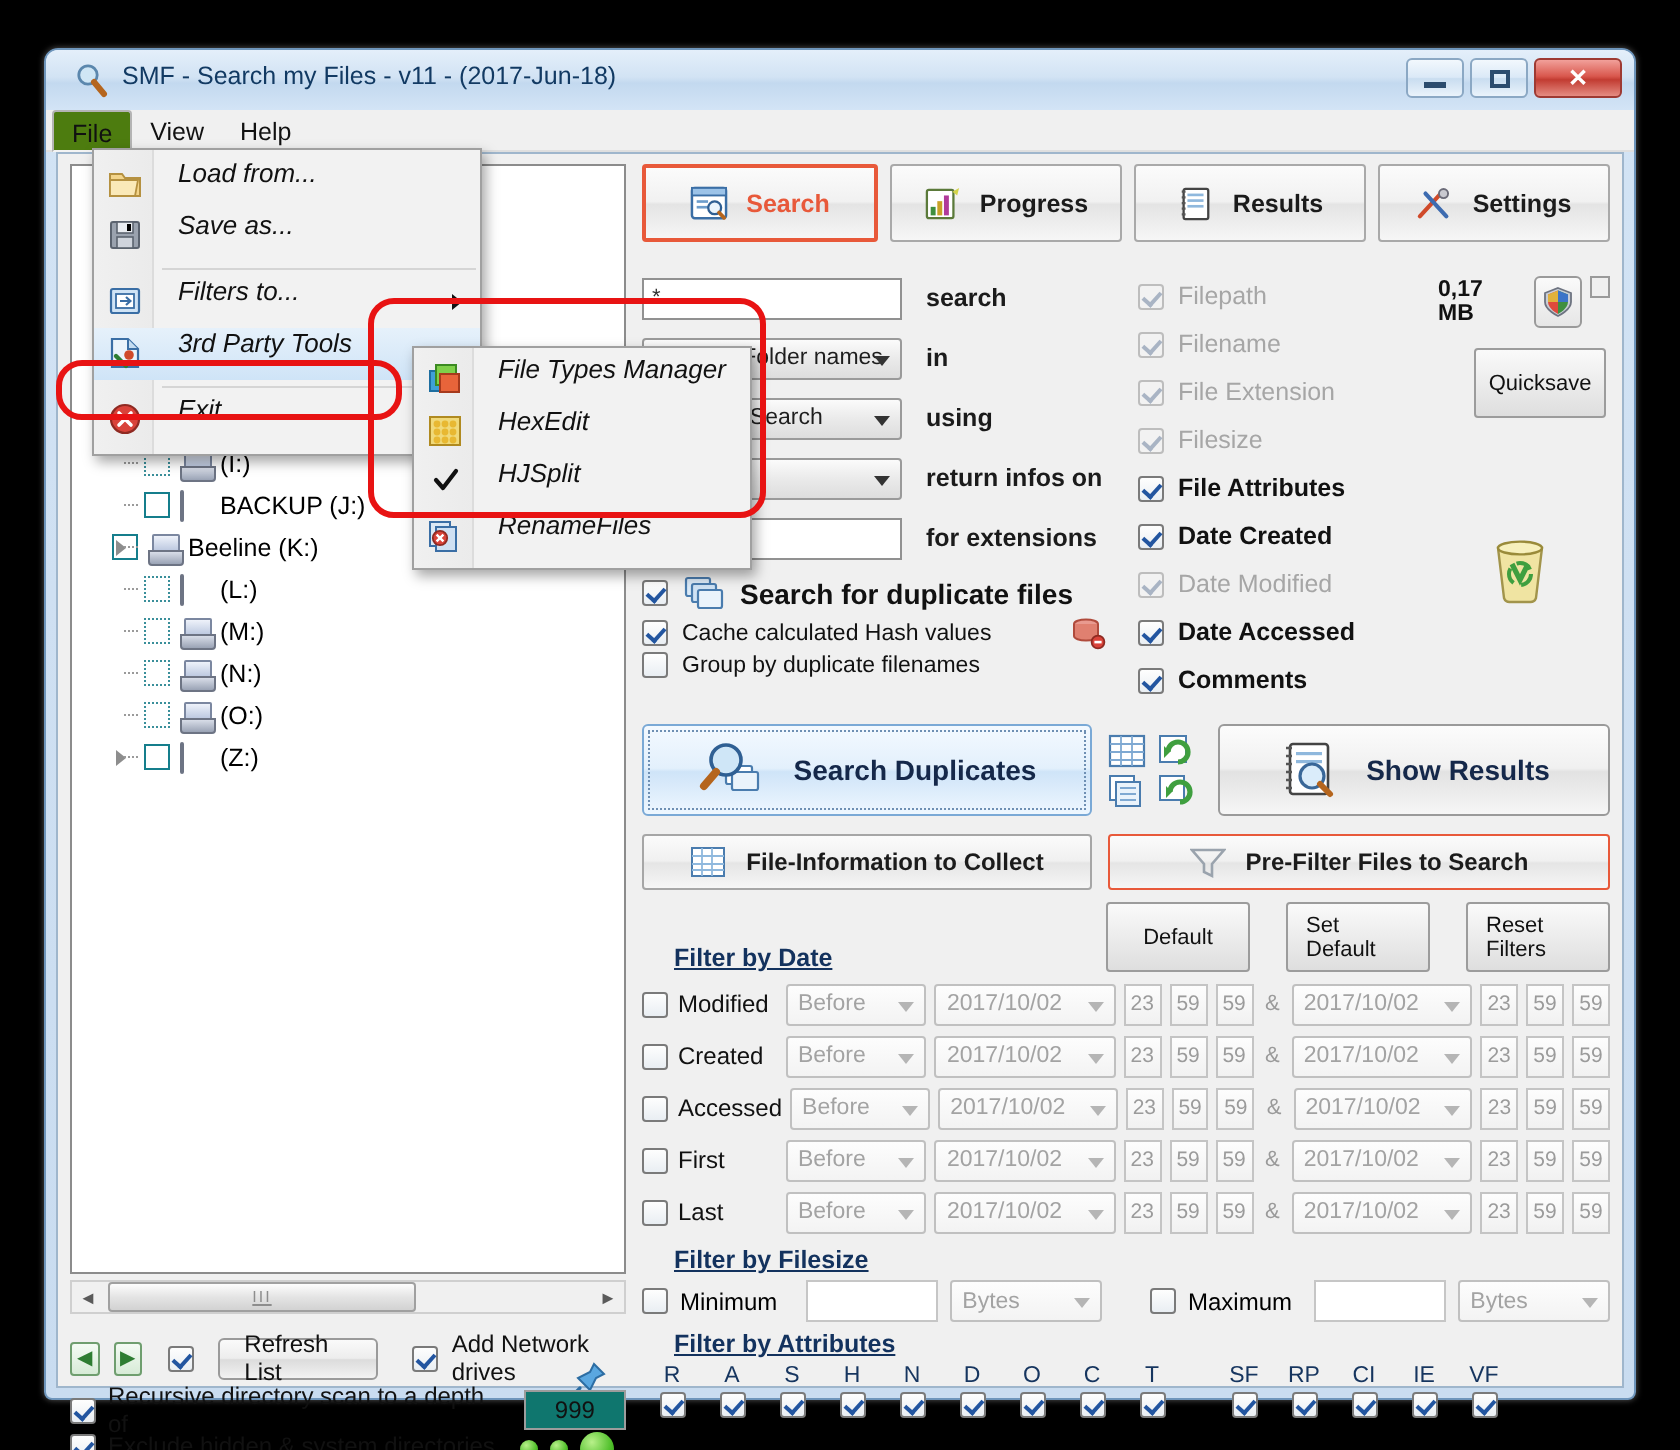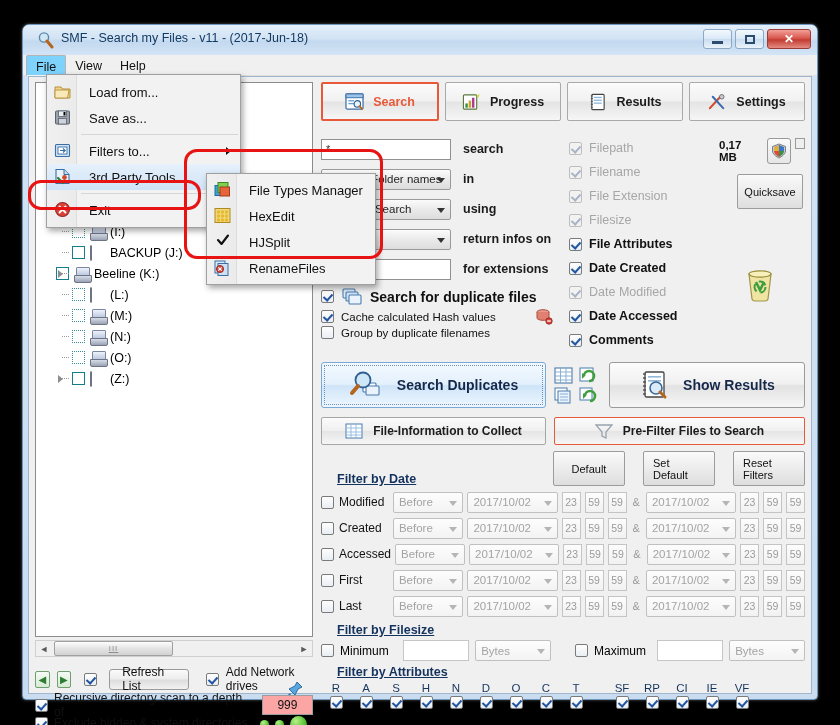--- a/index.html
+++ b/index.html
@@ -50,21 +50,21 @@
     height: 21px; background: #f0f0f0;
     border-bottom: 1px solid #dfdfdf;
     display: flex; align-items: stretch; padding-left: 3px;
     position: relative; z-index: 5;
   }
   .menu-item {
     padding: 2px 9px 0 9px; font-size: 12.5px; color: #111;
     display: flex; align-items: center;
   }
   .menu-item.open {
-    background: #7dd3fc;
+    background: #4d7c0f;
     border: 1px solid #b4b4b4; border-bottom-color: #f3f3f3;
     border-radius: 2px 2px 0 0; margin-bottom: -1px;
   }
   
   .client {
     position: absolute; left: 5px; right: 5px; top: 51px; bottom: 5px;
     background: #f0f0f0; border: 1px solid #9fb6cc;
   }
   
   .leftpane { position: absolute; left: 6px; top: 5px; width: 278px; bottom: 6px; }
@@ -107,21 +107,21 @@
   }
   .hscroll {
     position: absolute; left: 0; right: 0; top: 558px; height: 17px;
     background: #f0f0f0; border: 1px solid #cfcfcf; display: flex; align-items: center;
   }
   .hs-arrow {
     width: 16px; height: 15px; display: flex; align-items: center; justify-content: center;
     color: #5a5a5a; font-size: 9px;
   }
   .hs-thumb {
-    height: 15px; width: 119px; margin-left: 2px;
+    height: 15px; width: 154px; margin-left: 2px;
     background: linear-gradient(180deg,#fdfdfd,#e4e4e4 50%, #d2d2d2);
     border: 1px solid #a0a0a0; border-radius: 2px;
     display:flex; align-items:center; justify-content:center; color:#8d8d8d; font-size:8px; letter-spacing:1px;text-decoration:underline;
   }
   .hs-track { flex: 1; }
   
   .lb-row { position: absolute; left: 0; font-size: 12px; color: #111; display: flex; align-items: center; }
   .cb {
     width: 13px; height: 13px; flex: none; border: 1px solid #7a7a7a; border-radius: 2px;
     background: linear-gradient(180deg,#fefefe,#e9eef3);
@@ -133,21 +133,21 @@
   }
   .cb.dim { background: #f2f2f2; border-color: #bdbdbd; }
   .cb.dim.checked::after { border-color: #a9b4c4; }
   .btn-sm {
     height: 21px; padding: 0 12px; font-size: 12px; color: #111;
     background: linear-gradient(180deg,#fafafa 0%,#ededed 48%,#dcdcdc 52%,#f2f2f2 100%);
     border: 1px solid #9a9a9a; border-radius: 3px;
     display:flex; align-items:center; justify-content:center;
   }
   .num-input {
-    width: 52px; height: 20px; border: 1px solid #9c9c9c; background: #fca5a5;
+    width: 52px; height: 20px; border: 1px solid #9c9c9c; background: #0f766e;
     font-size: 12px; text-align: center; display:flex; align-items:center; justify-content:center;
   }
   .arrowbtn {
     width: 17px; height: 17px; border: 1px solid #6f9e6f; border-radius: 2px;
     background: linear-gradient(180deg,#f4fbf4,#d7ebd7);
     display:flex;align-items:center;justify-content:center; color:#2e7d32; font-size:10px;
   }
   .led { border-radius: 50%; background: radial-gradient(circle at 35% 30%, #b8f08a, #4fbf2a 60%, #2c8a12); }
   
   .rightpane { position: absolute; left: 292px; right: 6px; top: 5px; bottom: 6px; }
@@ -229,22 +229,22 @@
   
   .popup {
     position: absolute; background: #f2f2f2; border: 1px solid #a0a0a0;
     box-shadow: 2px 3px 6px rgba(0,0,0,.35); z-index: 40;
   }
   .popup .gutter {
     position: absolute; left: 0; top: 0; bottom: 0; width: 30px;
     background: linear-gradient(90deg,#f0f0f0,#ebebeb); border-right: 1px solid #dcdcdc;
   }
   .mrow {
-    position: relative; height: 26px; display: flex; align-items: center;
-    font-size: 13px; color: #111; padding-left: 42px; z-index: 2;
+    position: relative; height: 26px; display: flex; 
+    font-size: 13px; color: #111; padding-left: 42px; z-index: 2; font-style: italic;
   }
   .mrow .mico { position: absolute; left: 7px; top: 4px; width: 17px; height: 17px; }
   .mrow .subarrow {
     position: absolute; right: 9px; top: 9px; width: 0; height: 0;
     border-left: 5px solid #111; border-top: 4px solid transparent; border-bottom: 4px solid transparent;
   }
   .msep { height: 1px; background: #d5d5d5; margin: 3px 2px 3px 34px; position: relative; z-index: 2;}
   .mrow.hl { background: linear-gradient(180deg,#e6f1fb,#cfe4f7); }
   .redring {
     position: absolute; border: 3px solid #e81313; border-radius: 13px; z-index: 45; pointer-events: none;

